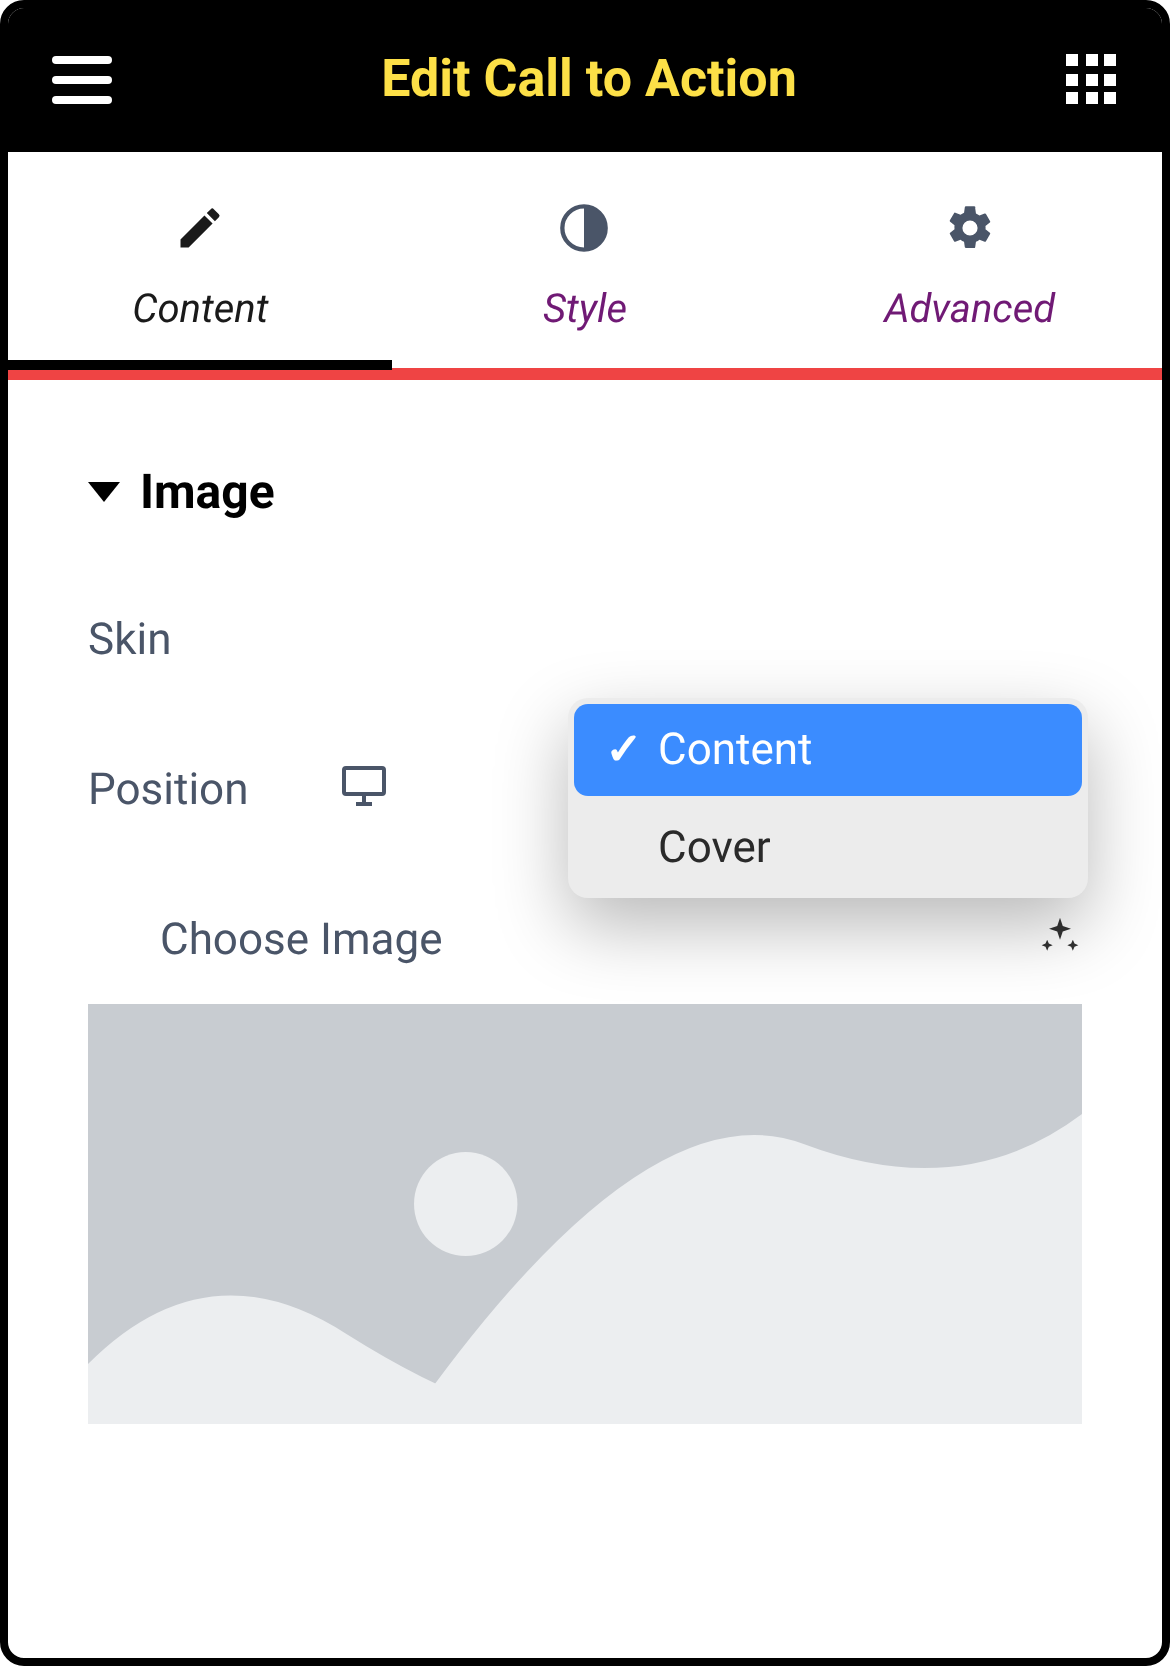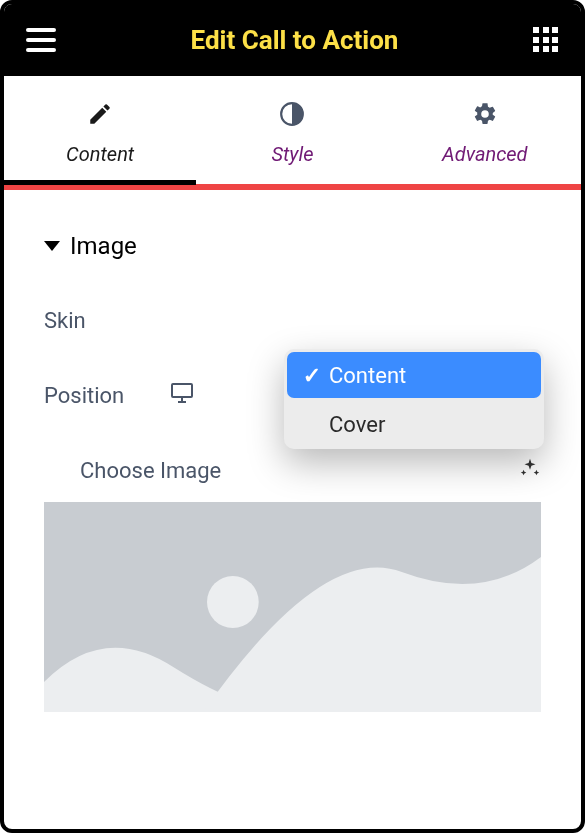--- a/index.html
+++ b/index.html
@@ -42,21 +42,21 @@
   .tab.active { color: #1a1a1a; }
   .tab.active::after {
     content:"";
     position:absolute;
     left:0; right:0; bottom:-1px;
     height:5px; background:#000;
   }
   .tab-icon { height: 28px; display:flex; align-items:center; justify-content:center; margin-bottom: 14px; }
   
   .panel { padding: 42px 40px 0; }
-  .section-header { display:flex; align-items:center; gap:10px; font-weight:400; font-size:24px; margin-bottom: 48px; cursor:pointer; }
+  .section-header { display:flex; align-items:center; gap:10px; font-weight:700; font-size:24px; margin-bottom: 48px; cursor:pointer; }
   .caret-down {
     width:0;height:0;
     border-left:8px solid transparent;
     border-right:8px solid transparent;
     border-top:10px solid #000;
   }
   
   .row {
     display:flex;
     align-items:center;

